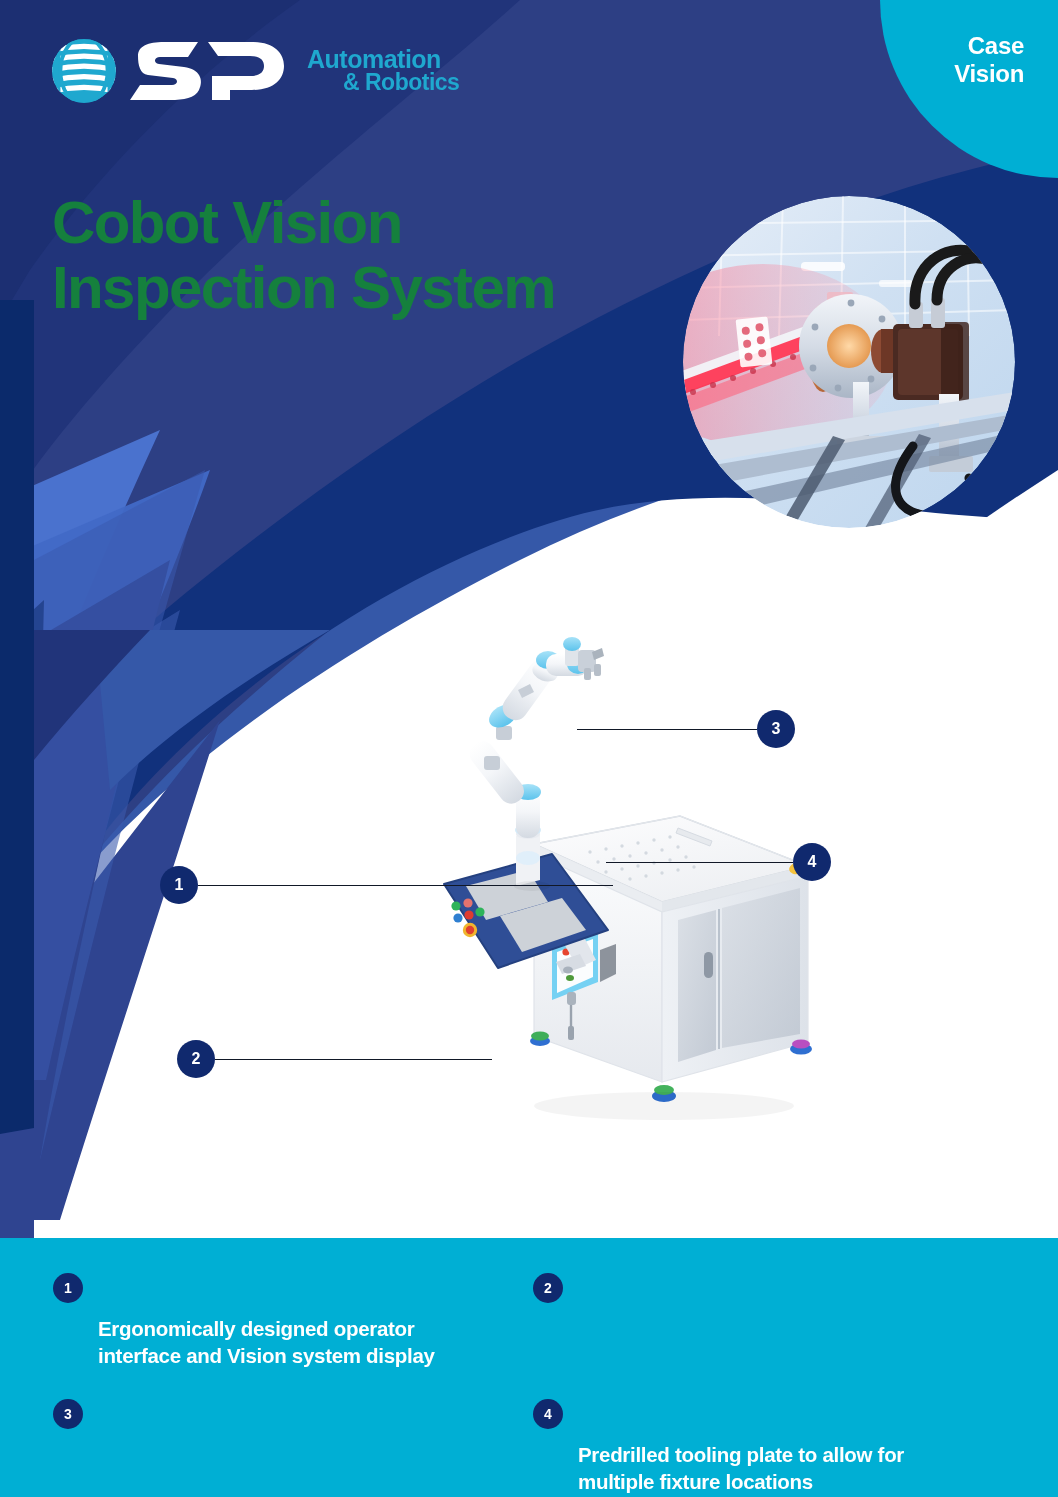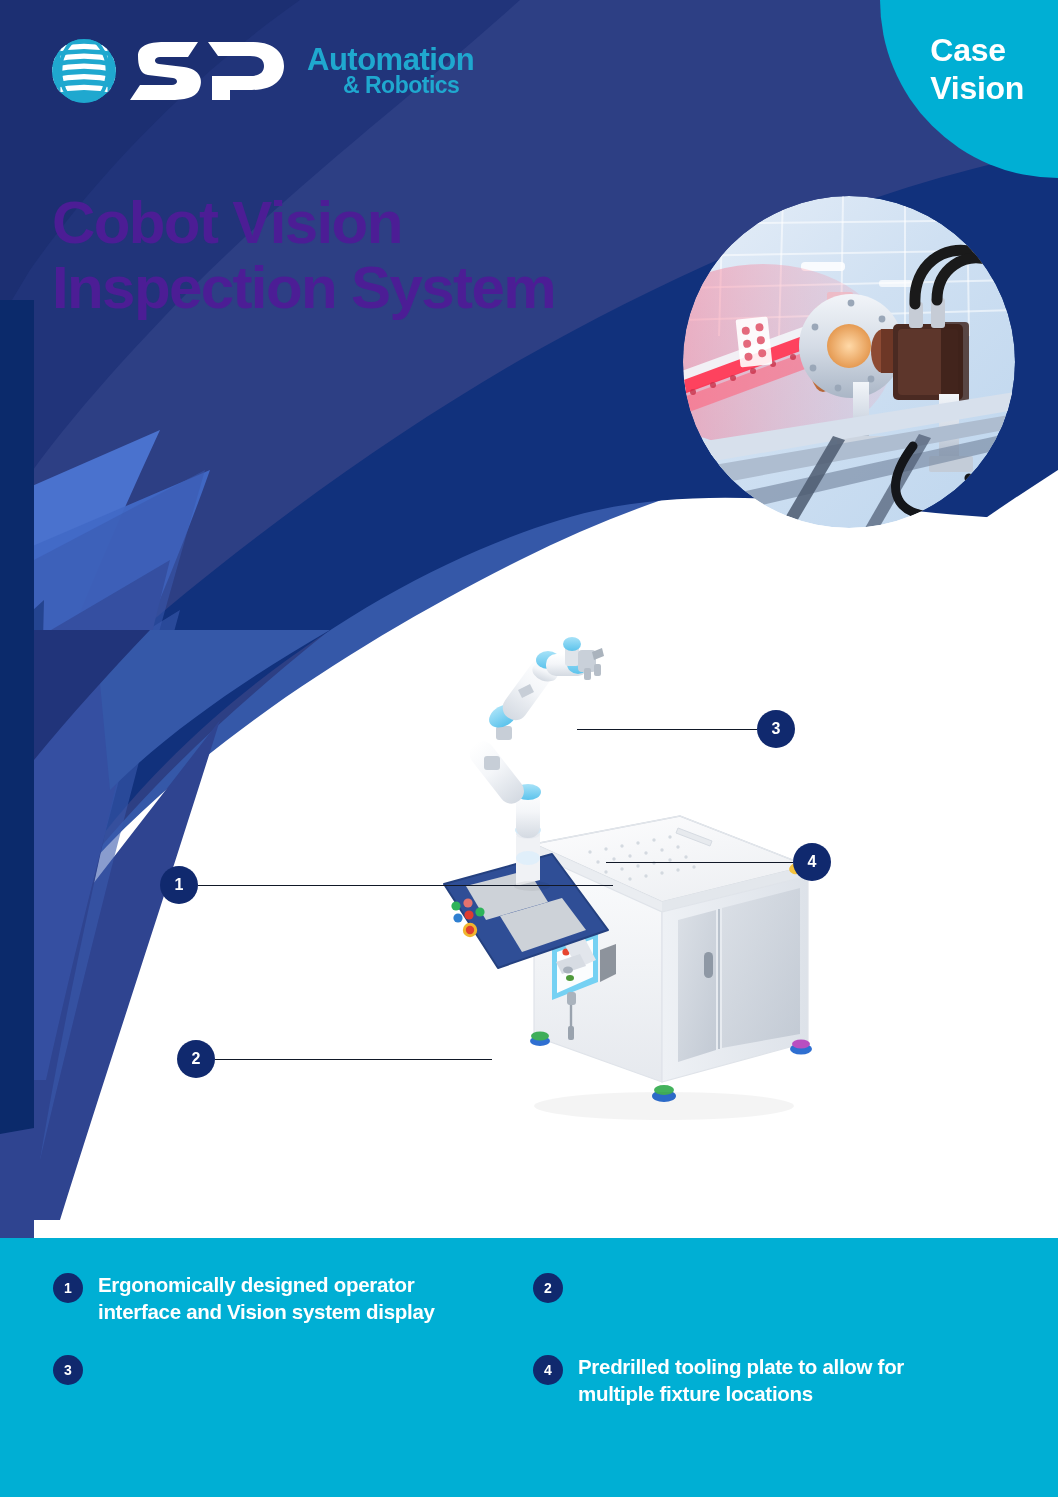--- a/index.html
+++ b/index.html
@@ -20,35 +20,35 @@
     position:absolute; left:46px; top:33px;
     display:flex; align-items:center; gap:0px;
     z-index:20;
   }
   #logo .globe { width:76px; height:76px; flex:0 0 auto; }
   #logo .sp { margin-left:4px; }
   #logo .wordmark {
     margin-left:16px; line-height:0.95;
     color:#1FA8CF; font-weight:700; letter-spacing:-0.5px;
   }
-  #logo .wordmark .l1 { display:block; font-size:31px; }
+  #logo .wordmark .l1 { display:block; font-size:25px; }
   #logo .wordmark .l2 { display:block; font-size:23px;margin-left:36px; }
 
   
   #case-study {
     position:absolute; right:34px; top:32px;
-    color:#ffffff;
-    font-weight:700; font-size:32px; line-height:1.18;
+    text-align:right; color:#ffffff;
+    font-weight:700; font-size:24px; line-height:1.18;
     letter-spacing:-0.3px; z-index:25;
   }
 
   
   #hero-title {
     position:absolute; left:52px; top:191px;
-    color:#4c1d95; font-weight:700;
+    color:#15803d; font-weight:700;
     font-size:60px; line-height:1.08; letter-spacing:-1.6px;
     z-index:22; white-space:pre-line;
   }
 
   
   #photo-circle {
     position:absolute; left:683px; top:196px;
     width:332px; height:332px; border-radius:50%;
     overflow:hidden; z-index:24;
   }
@@ -104,20 +104,21 @@
     flex:0 0 auto; width:30px; height:30px; border-radius:50%;
     background:#10296E; color:#ffffff;
     font-size:14px; font-weight:700;
     display:flex; align-items:center; justify-content:center;
     margin-top:2px;
   }
   .cap .txt {
     color:#ffffff; font-weight:700;
     font-size:20.5px; line-height:1.32; letter-spacing:-0.3px;
     max-width:395px;
+    margin-top:44px;
   }
 </style>
 </head>
 <body>
 
 <div id="page">
 
   <svg id="bg" viewBox="0 0 1058 1497" preserveAspectRatio="none">
     <defs>
       <clipPath id="pageClip">

